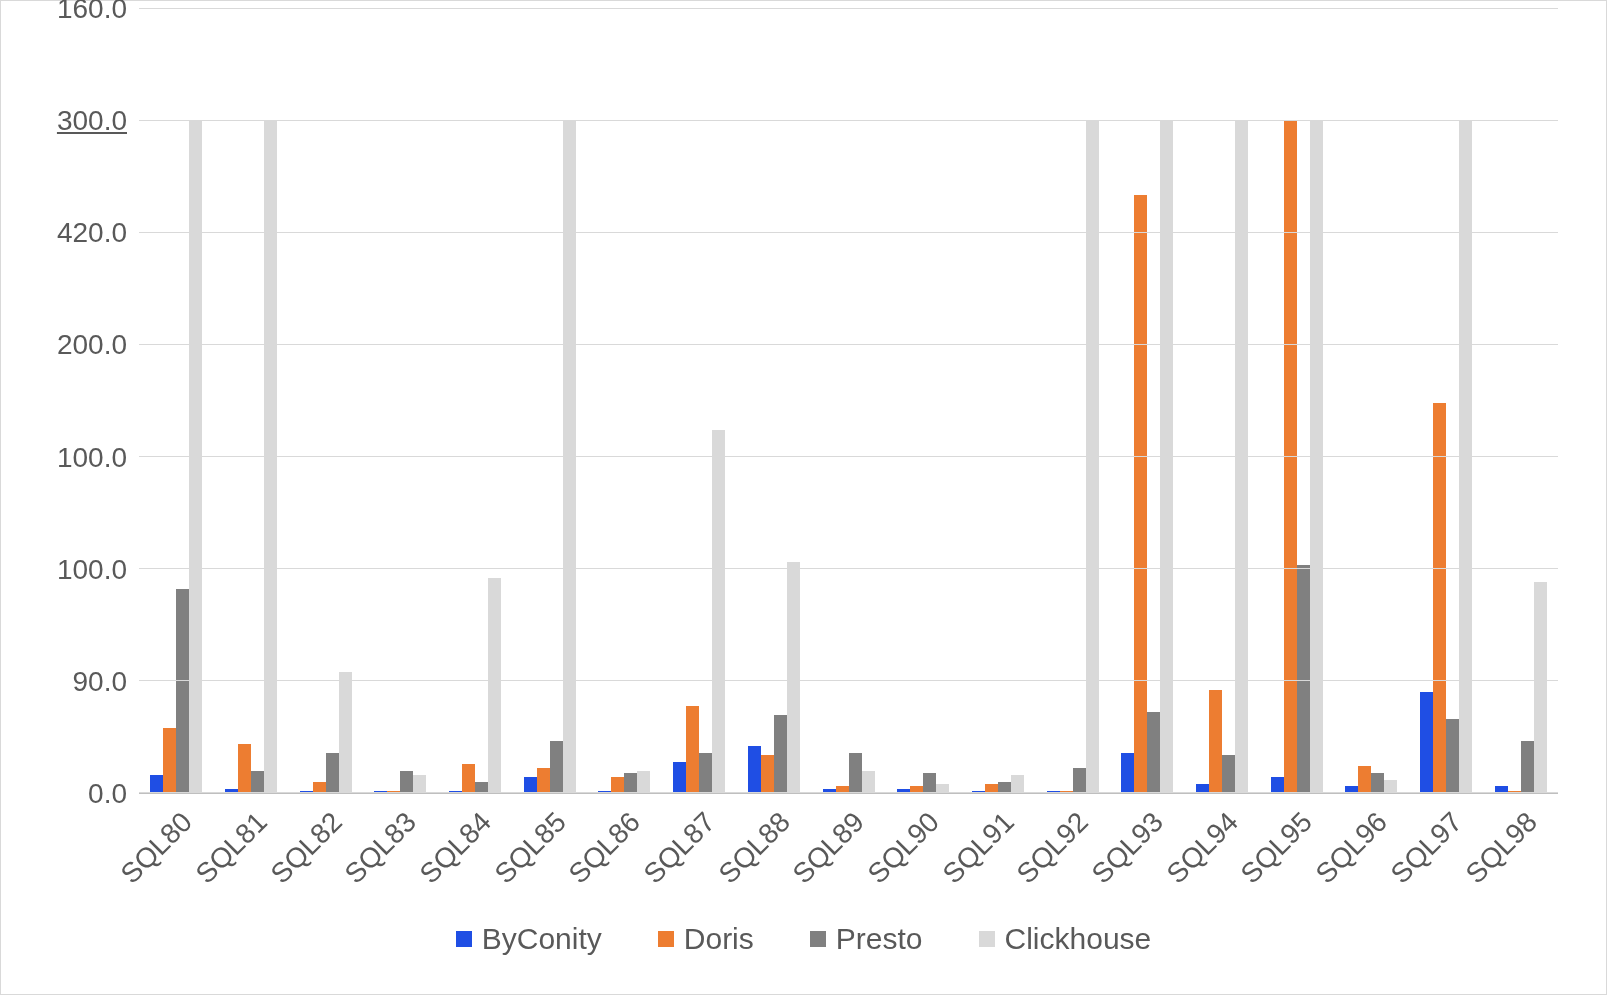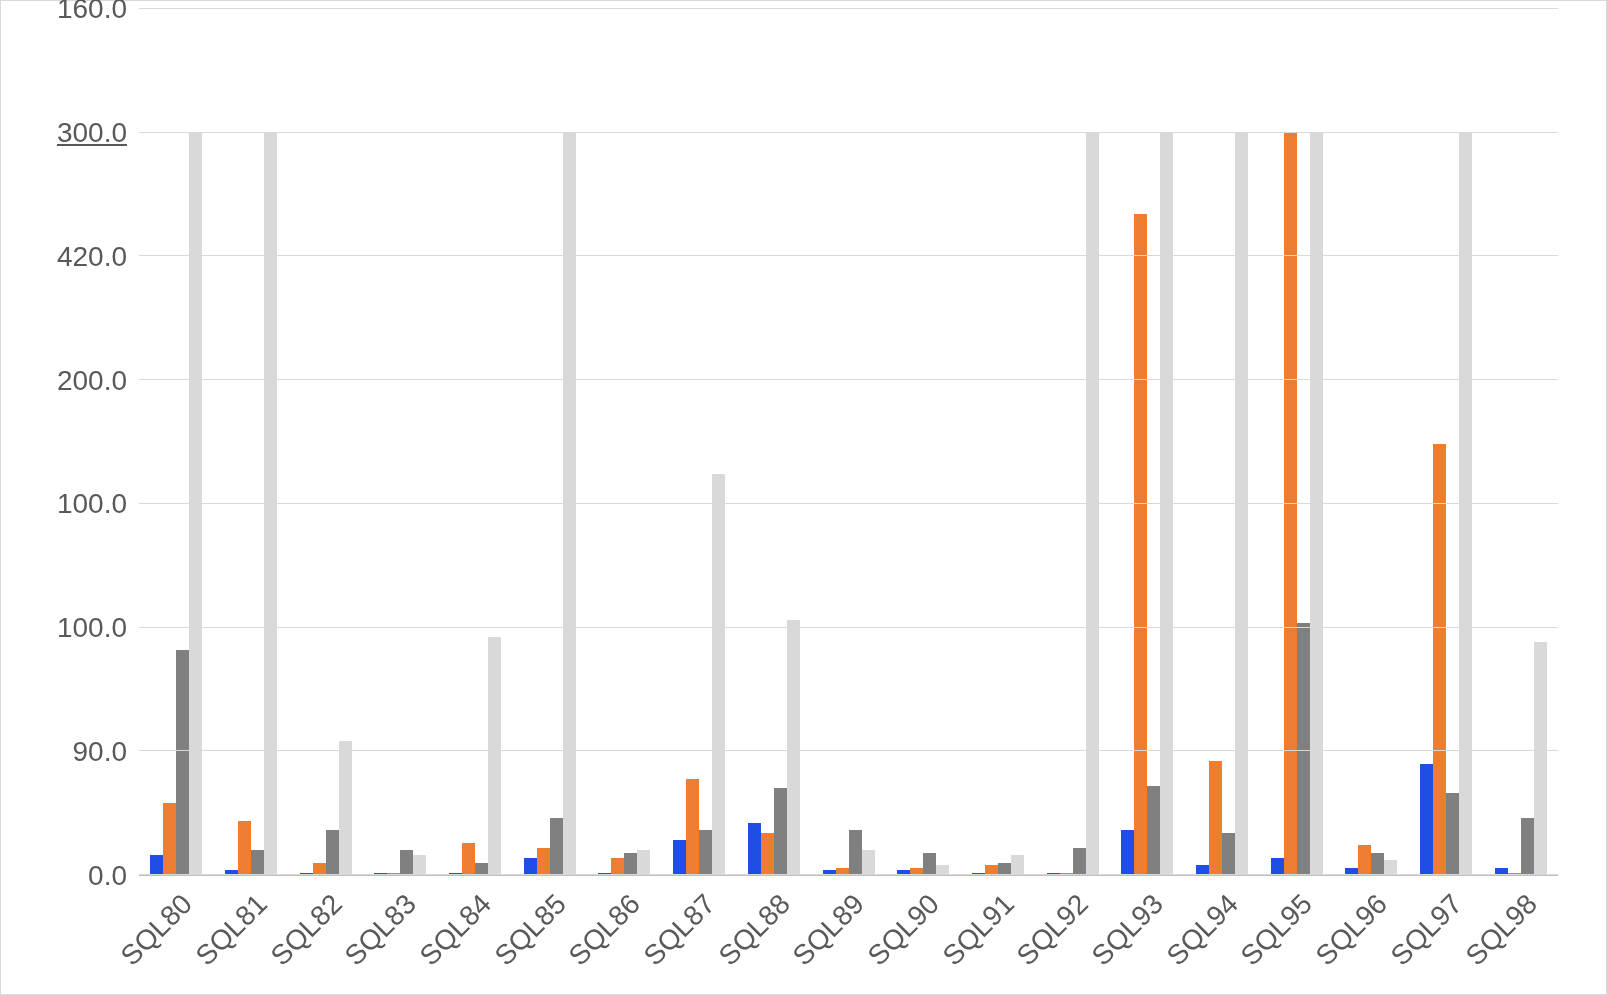--- a/index.html
+++ b/index.html
@@ -319,14 +319,32 @@
           <span>SQL96</span>
         </div>
         <div class="x-label">
           <span>SQL97</span>
         </div>
         <div class="x-label">
           <span>SQL98</span>
         </div>
       </div>
 
+    <div class="legend" id="legend">
+        <div class="legend-item">
+          <div class="swatch" style="background: rgb(31, 78, 228);"></div>
+          <span>ByConity</span>
+        </div>
+        <div class="legend-item">
+          <div class="swatch" style="background: rgb(237, 125, 49);"></div>
+          <span>Doris</span>
+        </div>
+        <div class="legend-item">
+          <div class="swatch" style="background: rgb(128, 128, 128);"></div>
+          <span>Presto</span>
+        </div>
+        <div class="legend-item">
+          <div class="swatch" style="background: rgb(217, 217, 217);"></div>
+          <span>Clickhouse</span>
+        </div>
+      </div>
   </div>
 </div>
 
 </body></html>

